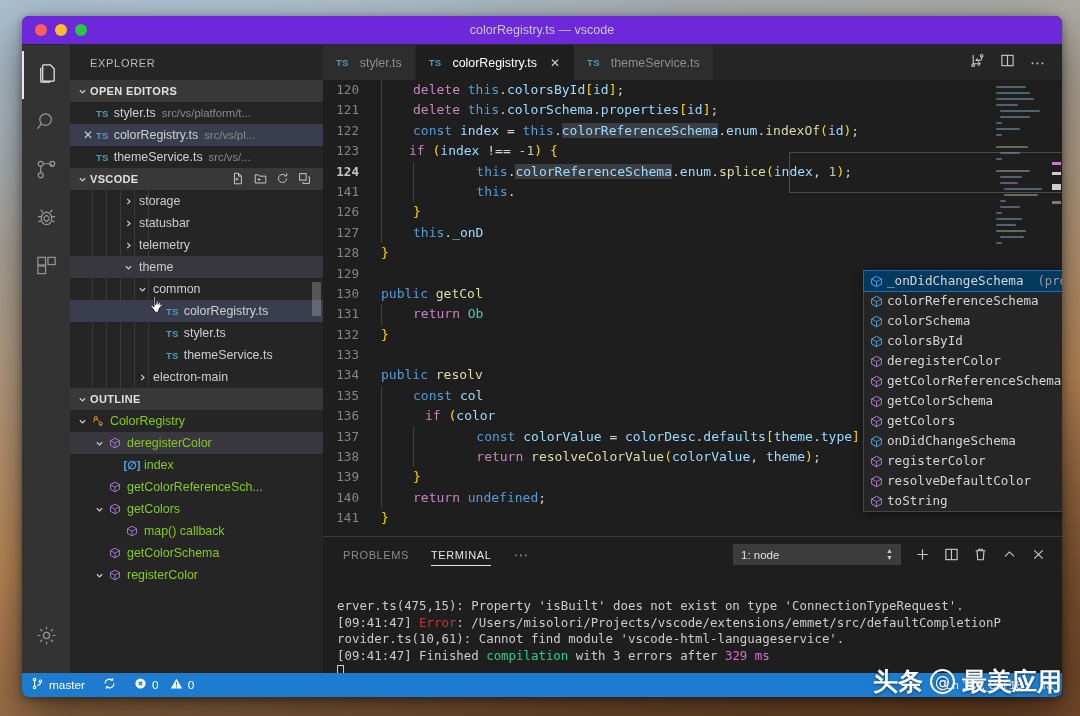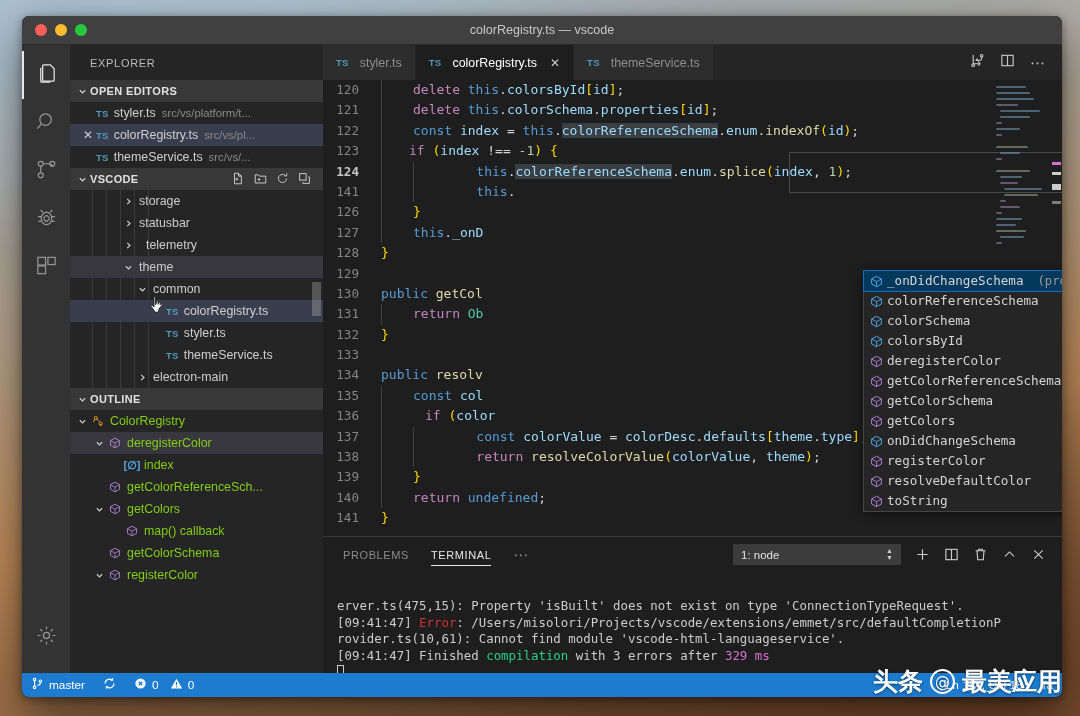--- a/index.html
+++ b/index.html
@@ -26,21 +26,21 @@
     background: #1e1e1e;
     border-radius: 7px;
     overflow: hidden;
     box-shadow: 0 18px 50px rgba(0,0,0,.55), 0 2px 8px rgba(0,0,0,.4);
     display: flex; flex-direction: column;
   }
 
   
   #titlebar {
     height: 29px; flex: 0 0 29px;
-    background: #404040;
+    background: #6d28d9;
     display: flex; align-items: center;
     position: relative;
     border-bottom: 1px solid #2a2a2a;
   }
   .traffic { display: flex; gap: 8px; padding-left: 13px; }
   .tl { width: 12px; height: 12px; border-radius: 50%; }
   .tl.red { background: #ff5f57; }
   .tl.yellow { background: #febc2e; }
   .tl.green { background: #28c840; }
   #title-text {
@@ -451,21 +451,21 @@
               </svg>
             </span>
             <span class="folder-name" style="margin-left: 3px;">statusbar</span>
           </div>
           <div class="row" style="padding-left: 50px;">
             <span class="chev right">
               <svg viewBox="0 0 12 12" style="transform:rotate(-90deg)">
                 <path d="M2.5 4.3 6 8 9.5 4.3" stroke="#ccc" fill="none" stroke-width="1.6"></path>
               </svg>
             </span>
-            <span class="folder-name" style="margin-left: 10px; text-align: center;">telemetry</span>
+            <span class="folder-name" style="margin-left: 3px; text-align: center;">telemetry</span>
           </div>
           <div class="row sel" style="padding-left: 50px;">
             <span class="chev">
               <svg viewBox="0 0 12 12">
                 <path d="M2.5 4.3 6 8 9.5 4.3" stroke="#ccc" fill="none" stroke-width="1.6"></path>
               </svg>
             </span>
             <span class="folder-name" style="margin-left: 3px;">theme</span>
           </div>
           <div class="row" style="padding-left: 64px;">

